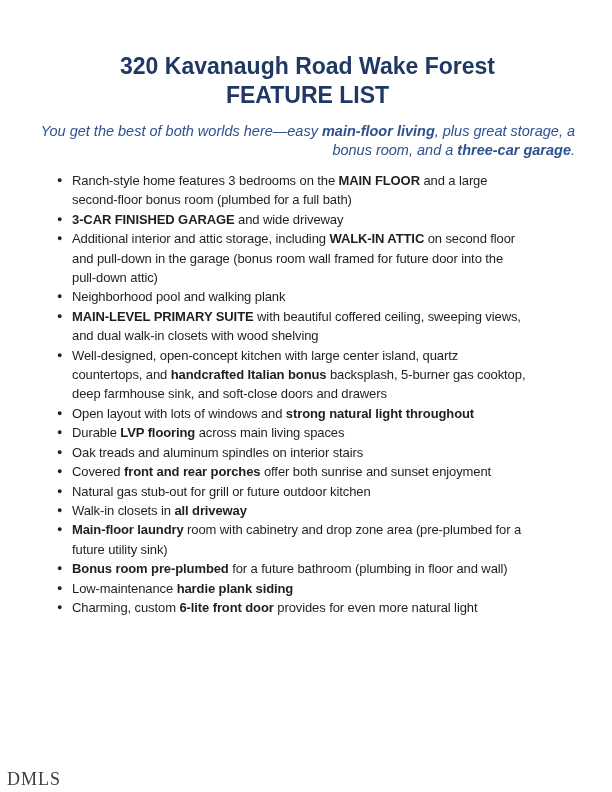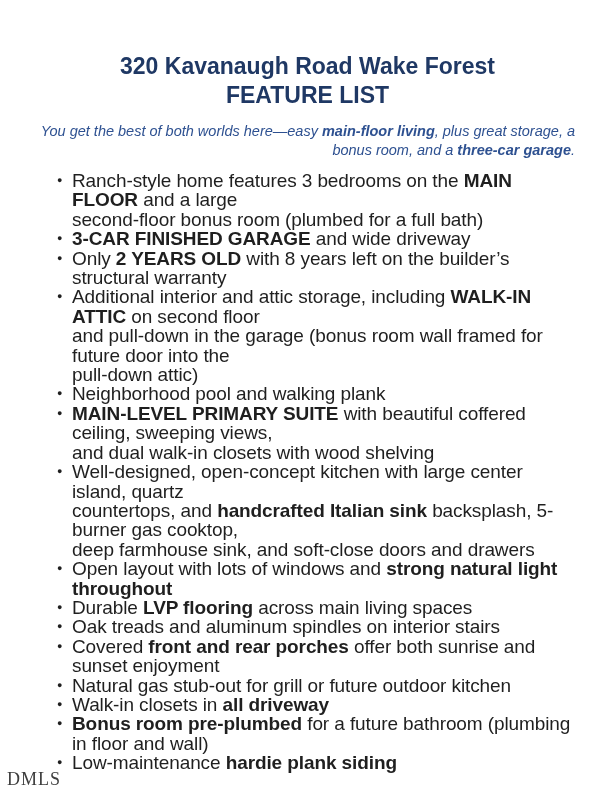--- a/index.html
+++ b/index.html
@@ -31,21 +31,21 @@
     color: var(--color-subtitle, #2e5191);
     white-space: pre-wrap;
   }
   ul.features {
     margin: 12px 0 0 0;
     padding: 0 0 0 32px;
     list-style: none;
   }
   ul.features li {
     position: relative;
-    font-size: 19px;
+    font-size: 13px;
     line-height: 19.4px;
     letter-spacing: -0.1px;
     white-space: pre-wrap;
     color: var(--color-body, #1f1f1f);
   }
   ul.features li::before {
     content: "\25CF";
     position: absolute;
     left: -15px;
     top: 0;
@@ -71,34 +71,36 @@
 <div class="page">
   <h1 class="title"><span>320 Kavanaugh Road Wake Forest</span><br><span>FEATURE LIST</span></h1>
 
   <p class="subtitle"><span>You get the best of both worlds here—easy </span><b>main-floor living</b><span>, plus great storage, a
 bonus room, and a </span><b>three-car garage</b><span>.</span></p>
 
   <ul class="features">
       <li><span>Ranch-style home features 3 bedrooms on the </span><b>MAIN FLOOR</b><span> and a large
 second-floor bonus room (plumbed for a full bath)</span></li>
       <li><b>3-CAR FINISHED GARAGE</b><span> and wide driveway</span></li>
-      <li><span>Only </span><b>2 YEARS OLD</b><span> with 8 years left on the builder’s structural warranty</span></li>
       <li><span>Additional interior and attic storage, including </span><b>WALK-IN ATTIC</b><span> on second floor
 and pull-down in the garage (bonus room wall framed for future door into the
 pull-down attic)</span></li>
       <li><span>Neighborhood pool and walking plank</span></li>
       <li><b>MAIN-LEVEL PRIMARY SUITE</b><span> with beautiful coffered ceiling, sweeping views,
 and dual walk-in closets with wood shelving</span></li>
       <li><span>Well-designed, open-concept kitchen with large center island, quartz
-countertops, and </span><b>handcrafted Italian sink</b><span> backsplash, 5-burner gas cooktop,
+countertops, and </span><b>handcrafted Italian bonus</b><span> backsplash, 5-burner gas cooktop,
 deep farmhouse sink, and soft-close doors and drawers</span></li>
       <li><span>Open layout with lots of windows and </span><b>strong natural light throughout</b></li>
       <li><span>Durable </span><b>LVP flooring</b><span> across main living spaces</span></li>
       <li><span>Oak treads and aluminum spindles on interior stairs</span></li>
       <li><span>Covered </span><b>front and rear porches</b><span> offer both sunrise and sunset enjoyment</span></li>
       <li><span>Natural gas stub-out for grill or future outdoor kitchen</span></li>
       <li><span>Walk-in closets in </span><b>all driveway</b></li>
+      <li><b>Main-floor laundry</b><span> room with cabinetry and drop zone area (pre-plumbed for a
+future utility sink)</span></li>
       <li><b>Bonus room pre-plumbed</b><span> for a future bathroom (plumbing in floor and wall)</span></li>
       <li><span>Low-maintenance </span><b>hardie plank siding</b></li>
+      <li><span>Charming, custom </span><b>6-lite front door</b><span> provides for even more natural light</span></li>
     </ul>
 
   <div class="watermark">DMLS</div>
 </div>
 
 </body></html>

